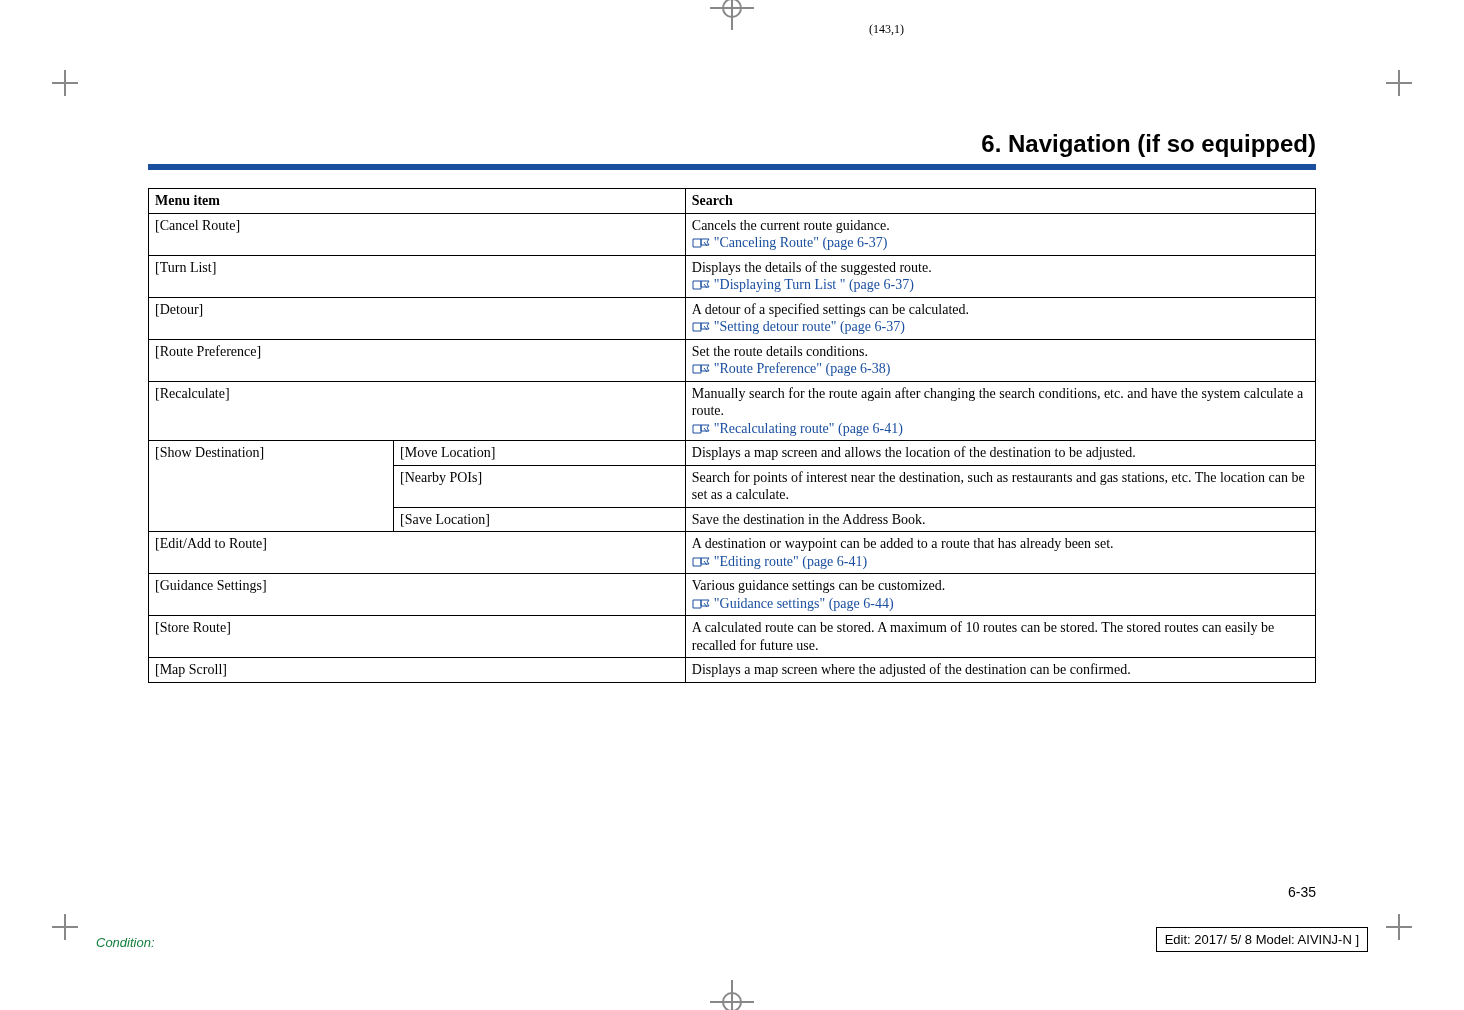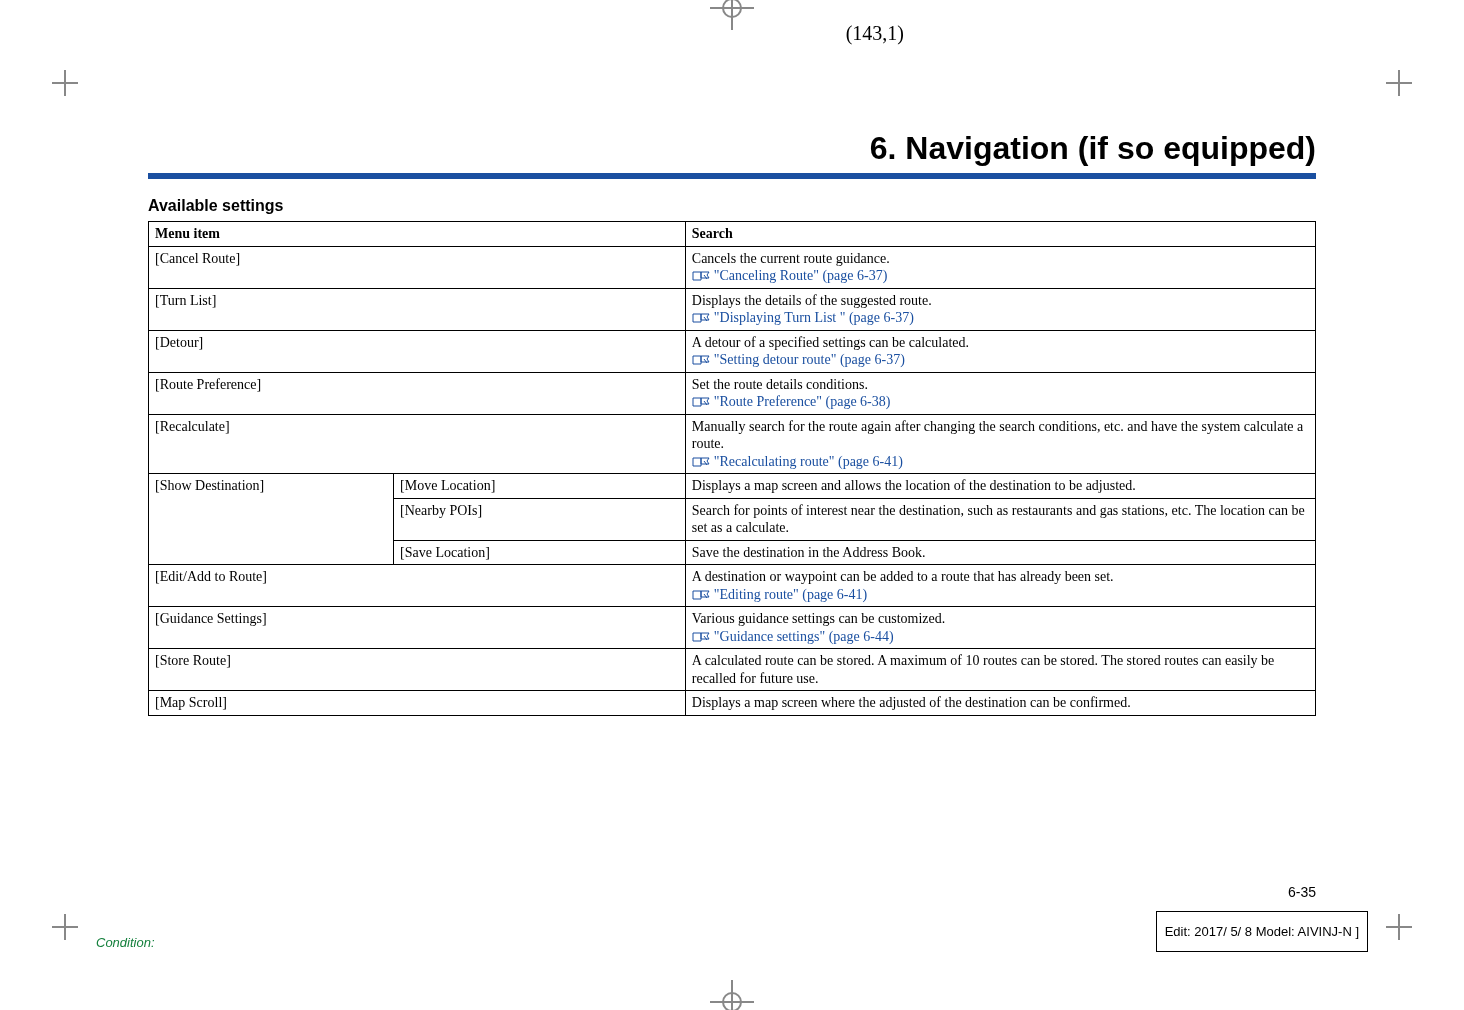--- a/index.html
+++ b/index.html
@@ -43,32 +43,32 @@
     content: ""; position: absolute; top: 50%; left: 0; height: 2px; width: 100%; background: #888; transform: translateY(-50%);
   }
   .reg-circle {
     position: absolute; left: 50%; top: 50%; width: 20px; height: 20px; border: 2px solid #888; border-radius: 50%; transform: translate(-50%, -50%);
   }
   .pg-coord {
     position: absolute;
     top: 22px;
     right: 560px;
     font-family: "Times New Roman", serif;
-    font-size: 20px;
+    font-size: 12px;
   }
   .content {
     position: absolute;
     left: 148px;
     right: 148px;
     top: 130px;
     bottom: 100px;
   }
   .chapter-title {
     text-align: right;
-    font-size: 32px;
+    font-size: 24px;
     font-weight: bold;
     margin-bottom: 6px;
   }
   .chapter-rule {
     height: 6px;
     background: #1a4fa0;
     margin-bottom: 18px;
   }
   .subhead {
     font-size: 16px;
@@ -114,21 +114,21 @@
     font-size: 13px;
     color: #15803d;
     font-style: italic;
   }
   .footer-right {
     position: absolute;
     right: 96px;
     bottom: 58px;
     font-size: 13px;
     border: 1px solid #000;
-    padding: 12px 8px;
+    padding: 4px 8px;
   }
 </style>
 </head>
 <body>
 
 <div class="crop-tl"></div>
 <div class="crop-tr"></div>
 <div class="crop-bl"></div>
 <div class="crop-br"></div>
 <div class="reg-top">
@@ -137,21 +137,20 @@
 <div class="reg-bottom">
     <span class="reg-circle"></span>
   </div>
 
 <div class="pg-coord">(143,1)</div>
 
 <div class="content">
   <div class="chapter-title">6. Navigation (if so equipped)</div>
   <div class="chapter-rule"></div>
 
-  <div class="subhead">Available settings</div>
 
   <table>
     <colgroup>
         <col class="c1">
         <col class="c2">
         <col class="c3">
       </colgroup>
     <thead>
       <tr>
         <th colspan="2">Menu item</th>

